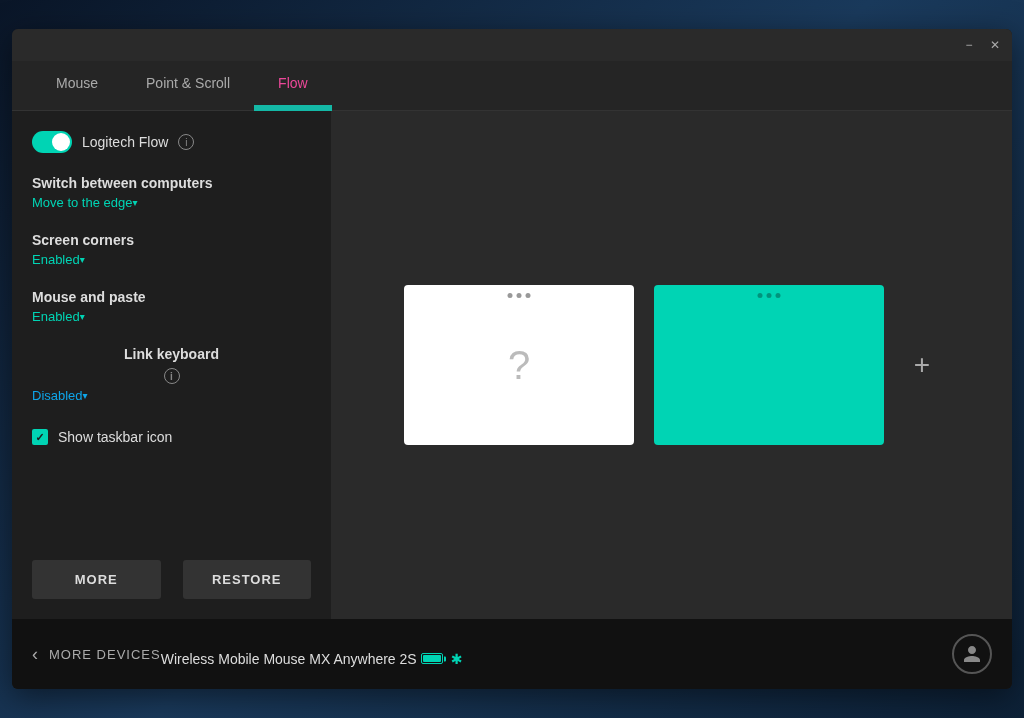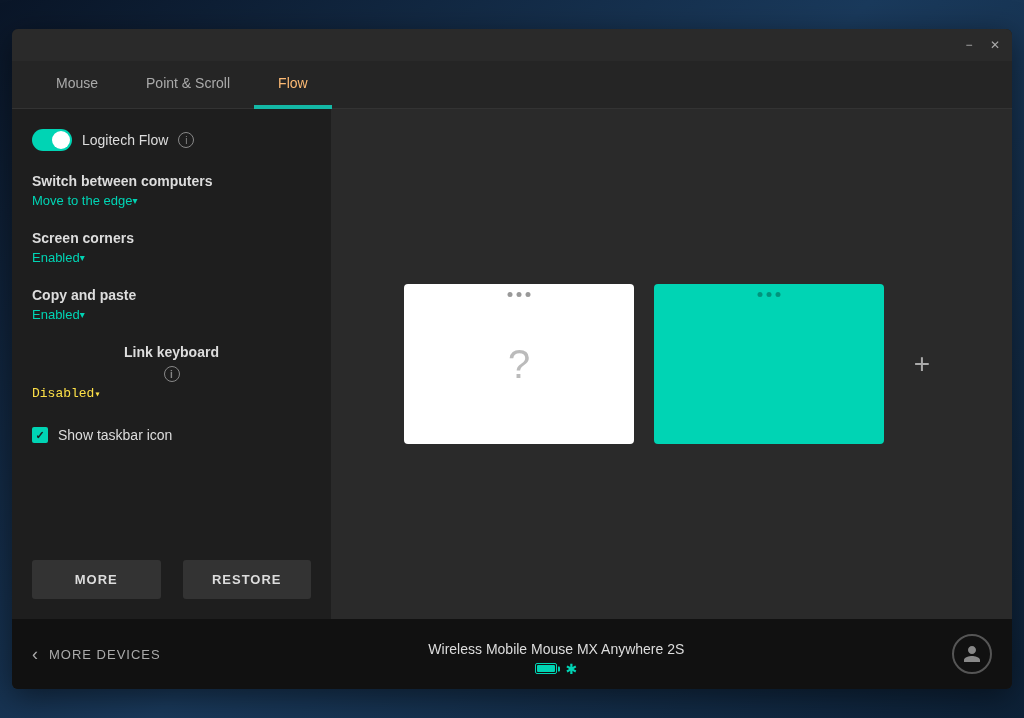--- a/index.html
+++ b/index.html
@@ -56,22 +56,22 @@
     }
     .tab {
       padding: 14px 24px;
       color: #aaa;
       font-size: 14px;
       cursor: pointer;
       border-bottom: 2px solid transparent;
       margin-bottom: -1px;
     }
     .tab.active {
-      color: #fdba74;
-      border-bottom: 4px solid #14b8a6;
+      color: #ec4899;
+      border-bottom: 6px solid #14b8a6;
     }
     .content-area {
       display: flex;
       flex: 1;
       overflow: hidden;
     }
     .left-panel {
       width: 320px;
       background: #1e1e1e;
       padding: 20px;
@@ -134,22 +134,21 @@
     }
     .setting-value {
       color: #00d4b4;
       font-size: 13px;
       cursor: pointer;
       display: flex;
       align-items: center;
       gap: 0;
     }
     .setting-value.disabled {
-      color: #fde047;
-      font-family: Liberation Mono, monospace;
+      color: #0ea5e9;
     }
     .chevron {
       font-size: 10px;
     }
     .show-taskbar-row {
       display: flex;
       align-items: center;
       gap: 10px;
       margin-top: 4px;
       margin-bottom: 30px;
@@ -271,21 +270,21 @@
       font-size: 13px;
       letter-spacing: 1px;
     }
     .back-arrow {
       font-size: 18px;
       color: #aaa;
     }
     .device-info {
       flex: 1;
       display: flex;
-      flex-direction: column;
+      flex-direction: row;
       align-items: center;
       gap: 4px;
       margin-top: 9px;
     }
     .device-name {
       color: #ddd;
       font-size: 14px;
     }
     .device-status {
       display: flex;
@@ -382,21 +381,21 @@
 
       <div class="setting-section">
         <div class="setting-label">Screen corners</div>
         <div class="setting-value">
           <span>Enabled</span>
           <span class="chevron">▾</span>
         </div>
       </div>
 
       <div class="setting-section">
-        <div class="setting-label">Copy and paste</div>
+        <div class="setting-label">Mouse and paste</div>
         <div class="setting-value">
           <span>Enabled</span>
           <span class="chevron">▾</span>
         </div>
       </div>
 
       <div class="setting-section">
         <div class="setting-label" style="display:flex;align-items:center;gap:6px;flex-direction:column;">
           <span>Link keyboard</span>
           <div class="info-icon">i</div>

